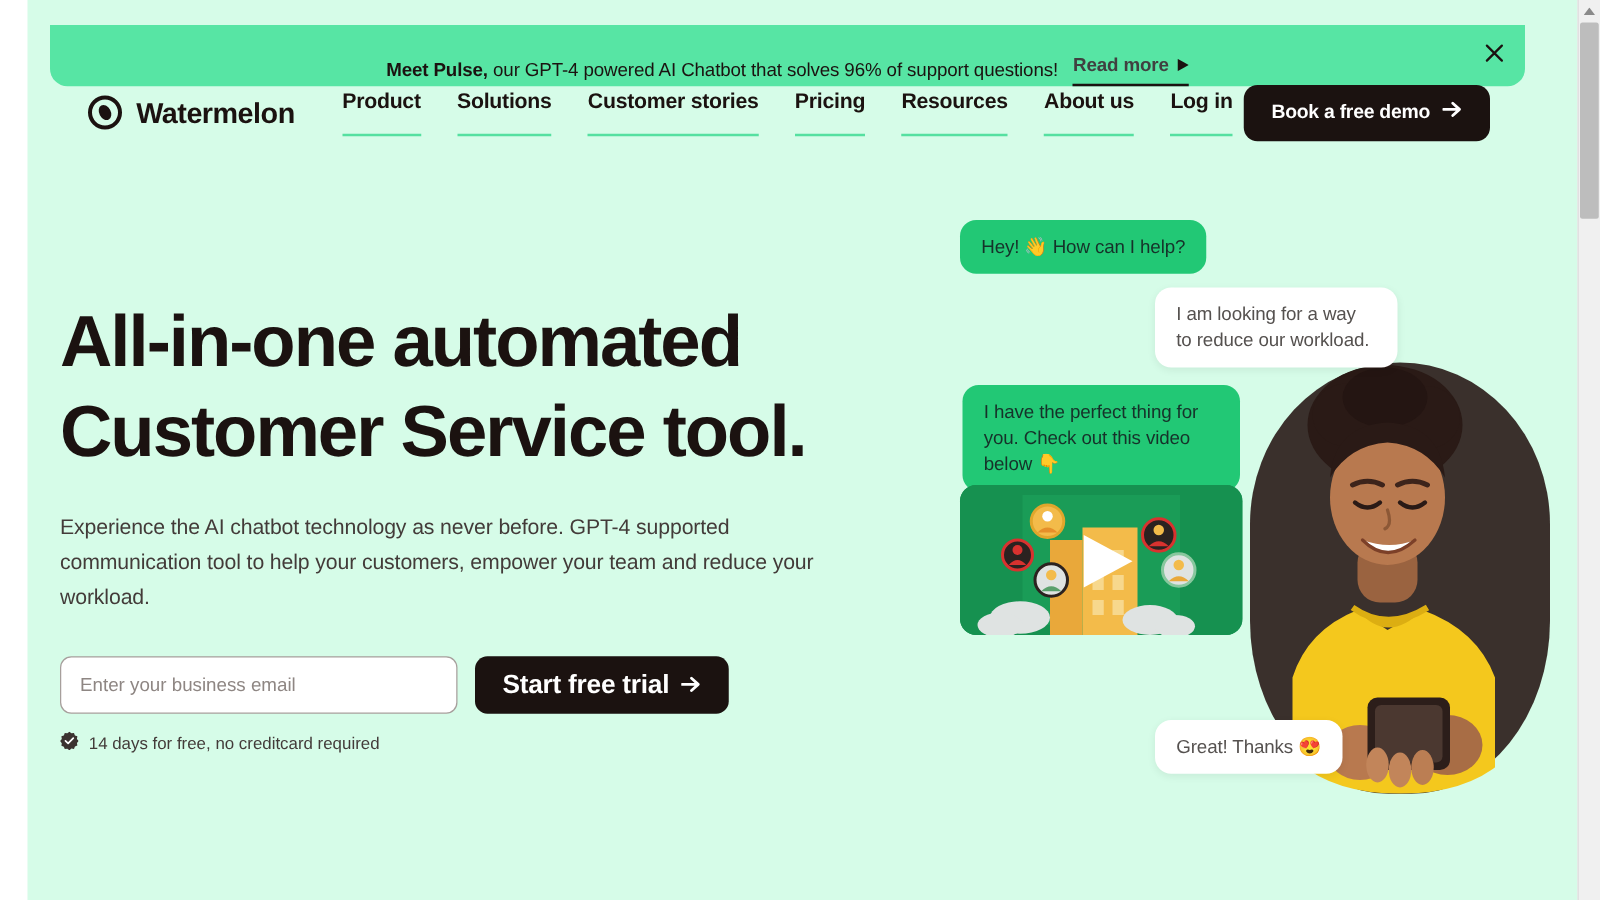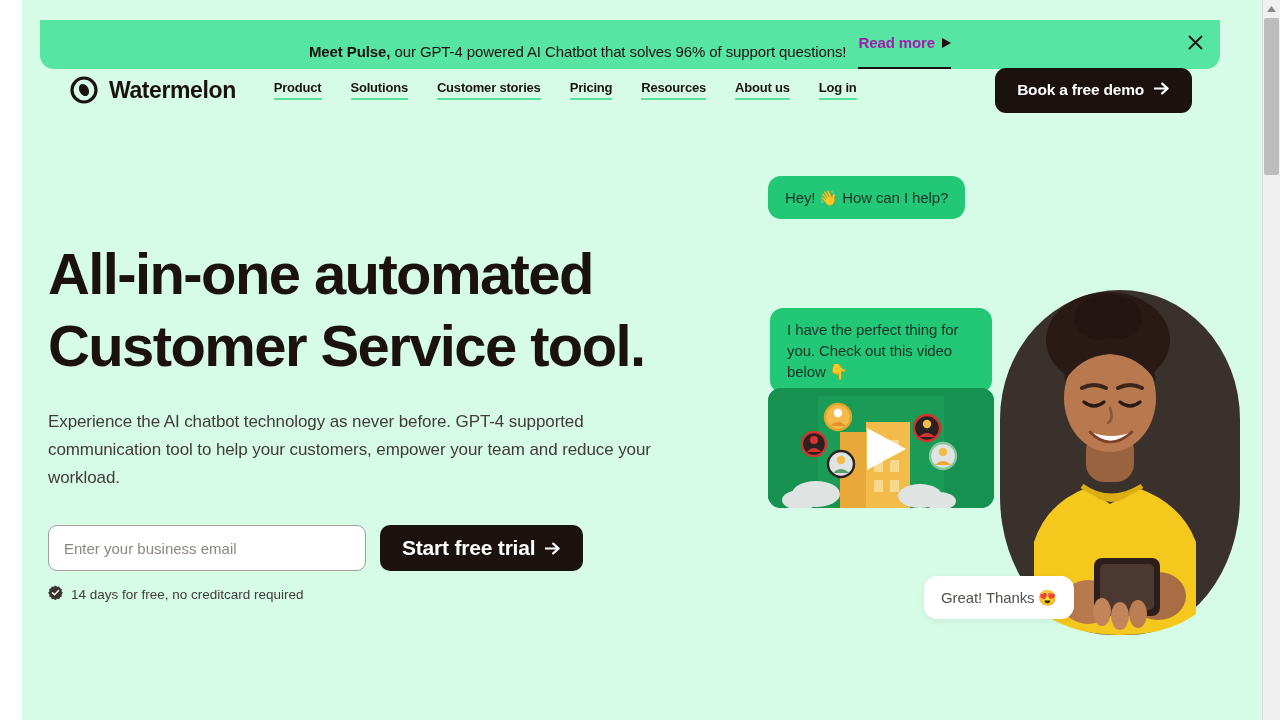--- a/index.html
+++ b/index.html
@@ -54,23 +54,23 @@
     letter-spacing: -0.1px;
   }
   .banner-strong { font-weight: bold; }
   #banner-text { font-weight: normal; }
   #banner-readmore {
     display: inline-flex;
     align-items: center;
     gap: 7px;
     font-weight: bold;
     font-size: 15px;
-    color: #a21caf;
+    color: #404040;
     border-bottom: 2px solid #1b1210;
-    padding-bottom: 16px;
+    padding-bottom: 6px;
     cursor: pointer;
   }
   #banner-close {
     position: absolute;
     right: 10px;
     top: 50%;
     transform: translateY(-50%);
     width: 30px;
     height: 30px;
     display: flex;
@@ -102,26 +102,26 @@
     color: #1b1210;
     letter-spacing: -0.4px;
   }
   #nav-links {
     display: flex;
     align-items: center;
     gap: 29px;
     margin-left: 38px;
   }
   .nav-link {
-    font-size: 13px;
+    font-size: 17px;
     font-weight: bold;
     color: #1b1210;
     letter-spacing: -0.2px;
     border-bottom: 2.5px solid #55e0a0;
-    padding-bottom: 3px;
+    padding-bottom: 16px;
     cursor: pointer;
     white-space: nowrap;
     text-align: center;
   }
   #nav-cta {
     margin-left: auto;
     background: #1b1210;
     color: #ffffff;
     font-size: 15.5px;
     font-weight: bold;
@@ -430,20 +430,21 @@
             <rect x="110" y="274" width="54" height="46" rx="5" fill="#4b3830"></rect>
 
             <ellipse cx="112" cy="322" rx="9" ry="14" fill="#c2855a"></ellipse>
             <ellipse cx="130" cy="326" rx="9" ry="14" fill="#c2855a"></ellipse>
             <ellipse cx="148" cy="324" rx="9" ry="14" fill="#bb7e53"></ellipse>
           </g>
         </svg>
       </div>
 
       <div class="bubble bubble-bot" id="bubble1">Hey! 👋 How can I help?</div>
+      <div class="bubble bubble-user" id="bubble2" style="width:194px;">I am looking for a way to reduce our workload.</div>
       <div class="bubble bubble-bot" id="bubble3" style="width:222px;">I have the perfect thing for you. Check out this video below 👇</div>
 
       <div id="video-card">
         <svg width="226" height="120" viewBox="0 0 226 120" aria-hidden="true">
           <rect width="226" height="120" fill="#169150"></rect>
           <rect x="50" y="8" width="126" height="104" fill="#1a9c57"></rect>
 
           <rect x="72" y="44" width="26" height="76" fill="#e9a83a"></rect>
           <rect x="98" y="34" width="44" height="86" fill="#f3bb4a"></rect>
           <g fill="#f7d88d">

